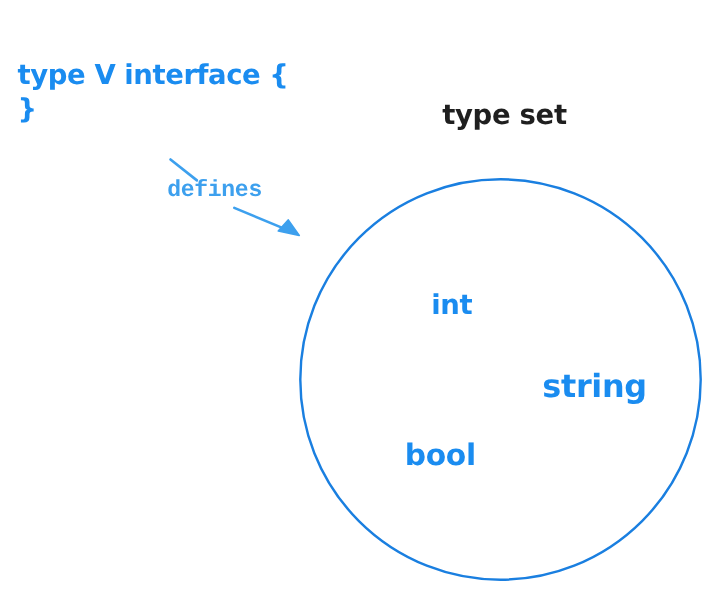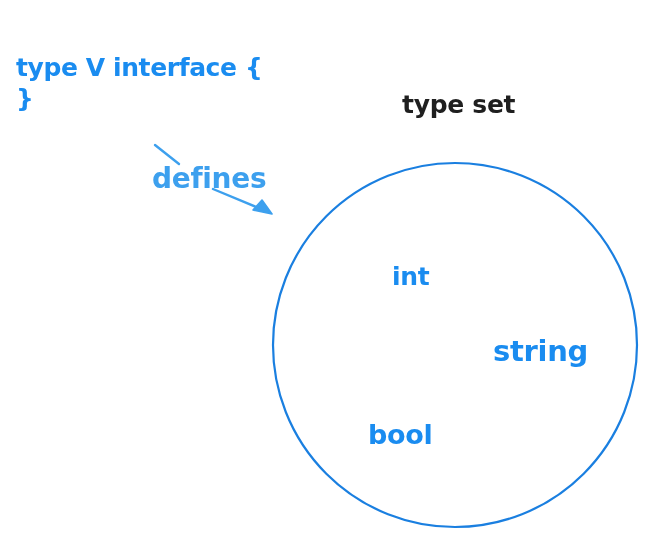--- a/index.html
+++ b/index.html
@@ -52,39 +52,40 @@
   #type-set-label {
     left: 402px;
     top: 90px;
     color: #1f1f1f;
     font-size: 25px;
   }
   #defines-label {
     left: 152px;
     top: 162px;
     color: #3da0ee;
-    font-size: 28px;
+    font-size: 21px;
     font-weight: bold;
+    font-family: Liberation Mono, monospace;
   }
   #int-label {
     left: 392px;
     top: 262px;
     color: #1a8cf0;
     font-size: 25px;
   }
   #string-label {
     left: 493px;
     top: 322px;
     color: #1a8cf0;
     font-size: 29px;
     margin-top: 12px;
   }
   #bool-label {
     left: 368px;
-    top: 419px;
+    top: 399px;
     color: #1a8cf0;
     font-size: 27px;
   }
 </style>
 </head>
 <body>
 
 <div id="canvas">
 
   <svg class="svg-layer" viewBox="0 0 662 552">

